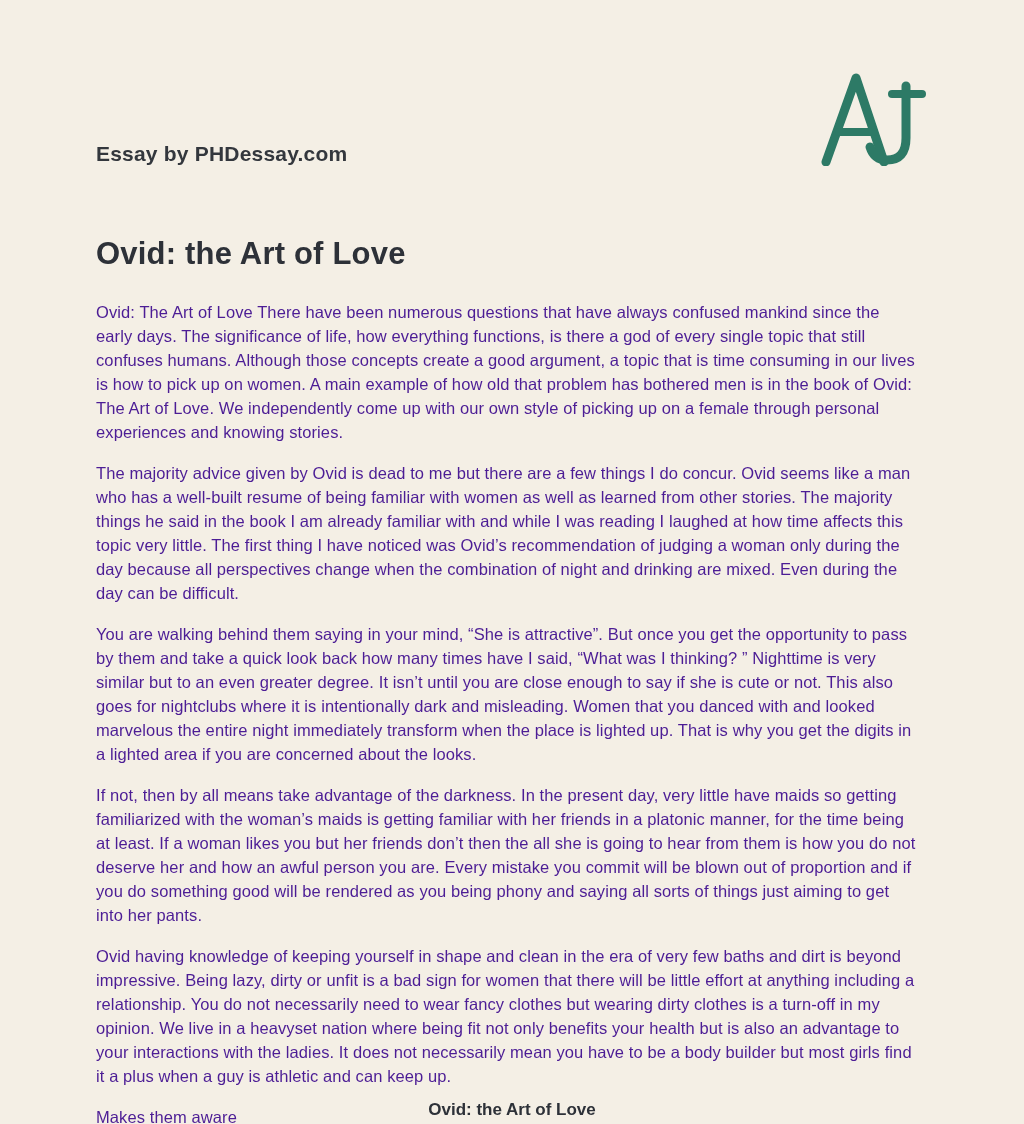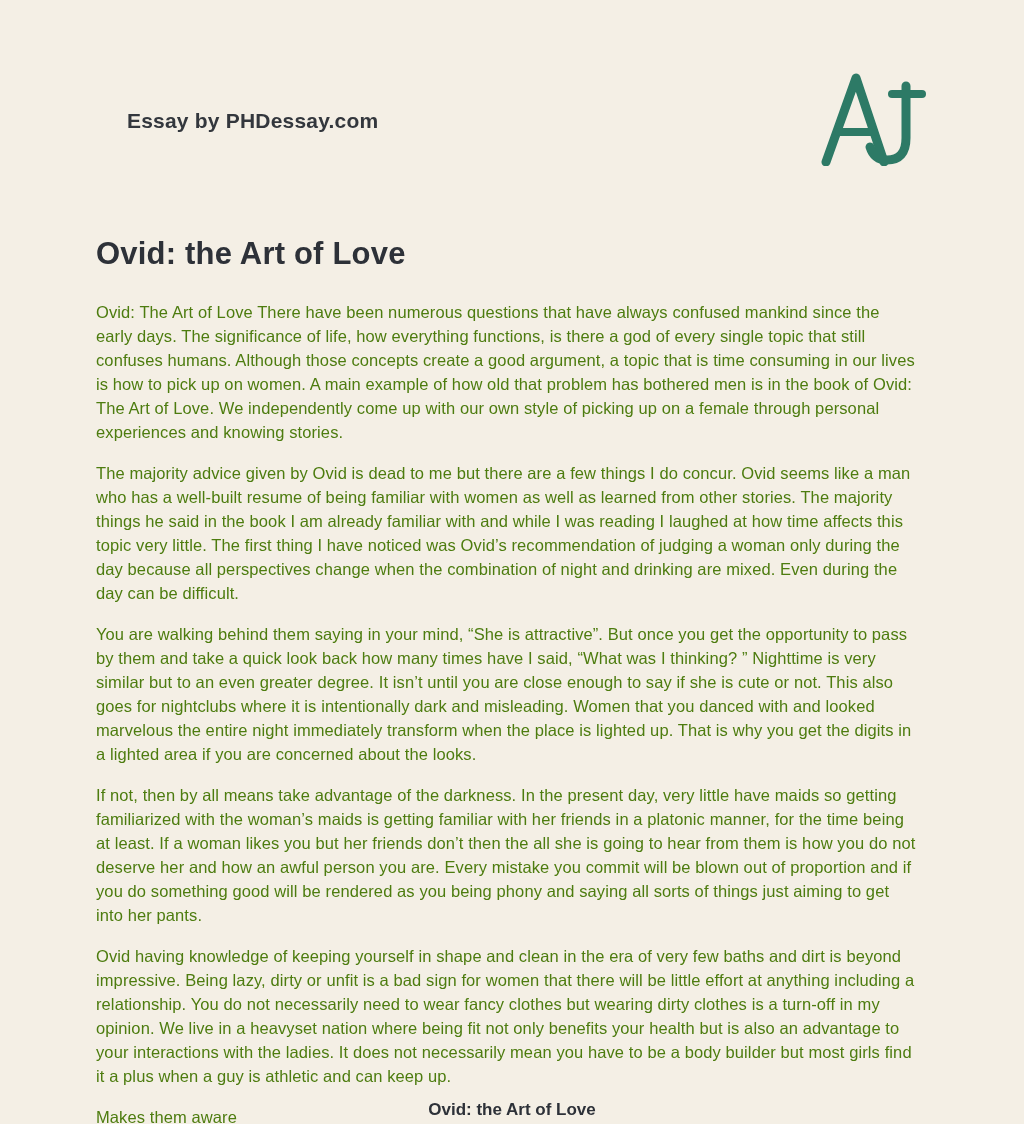--- a/index.html
+++ b/index.html
@@ -17,23 +17,22 @@
   }
   .page {
     position: relative;
     width: 100%;
     height: 100%;
     padding: 0 96px;
   }
   .header {
     display: flex;
     justify-content: space-between;
-    align-items: center;
+    align-items: flex-end;
     padding-top: 76px;
-    margin-left: 31px;
   }
   .byline {
     font-size: 21px;
     font-weight: 700;
     color: #33373d;
     letter-spacing: 0.2px;
   }
   .source-row {
     margin-top: 20px;
     font-size: 15px;
@@ -56,21 +55,21 @@
     color: #2d3138;
     letter-spacing: 0.2px;
   }
   .body {
     margin-top: 28px;
   }
   .body p {
     margin: 0 8px 17px 0;
     font-size: 16.5px;
     line-height: 24px;
-    color: #4d7c0f;
+    color: #4c1d95;
     letter-spacing: 0.1px;
   }
   .footer {
     position: absolute;
     left: 0;
     right: 0;
     top: 1100px;
     text-align: center;
   }
   .footer-title {

